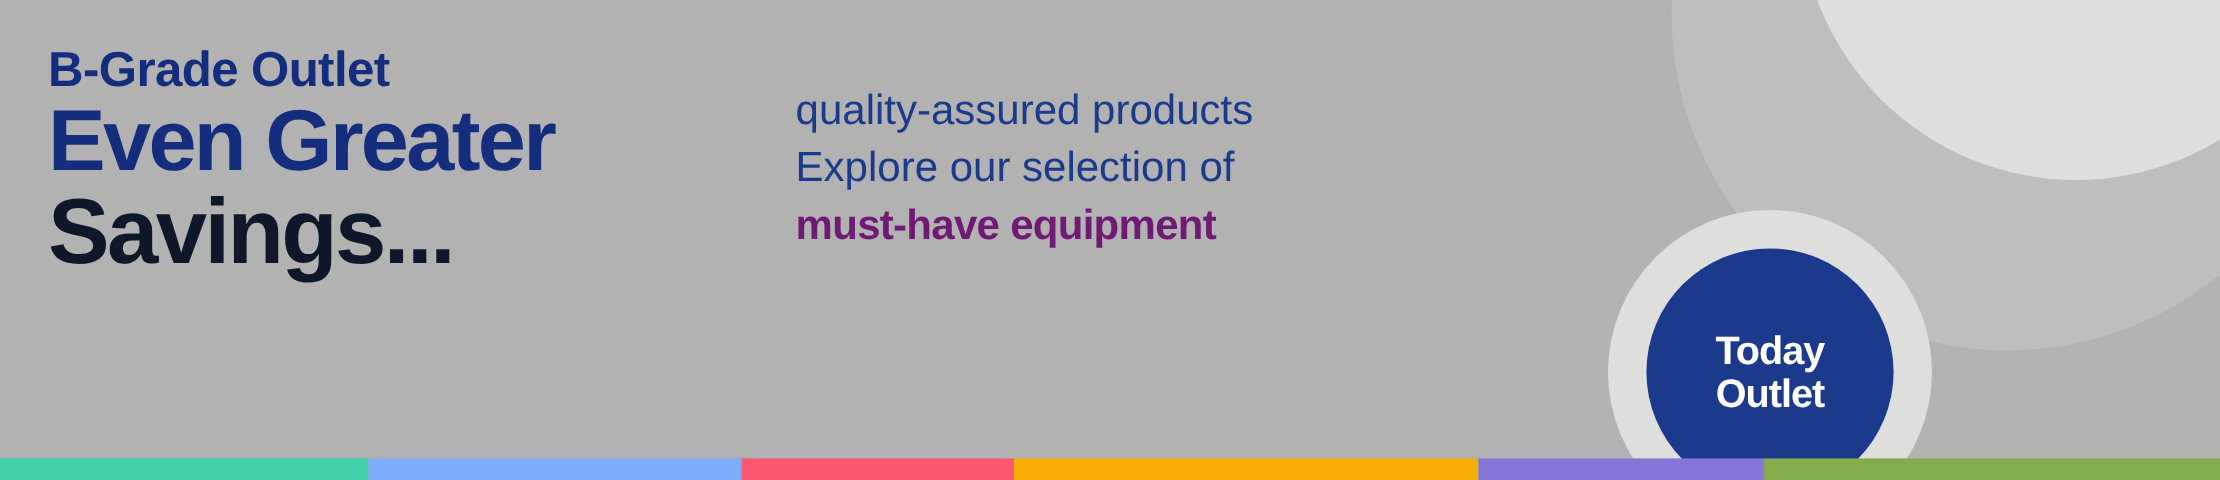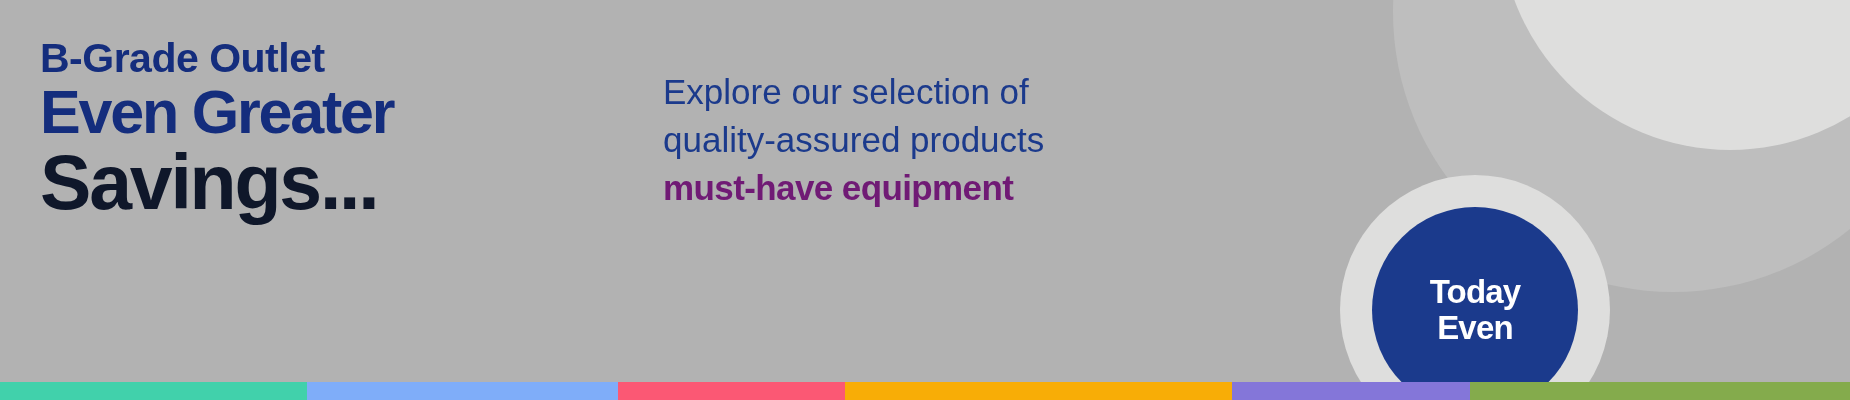--- a/index.html
+++ b/index.html
@@ -50,21 +50,21 @@
   .eyebrow {
     font-size: 41px;
     font-weight: 700;
     letter-spacing: -0.5px;
     color: #142d7d;
     line-height: 1.0;
     margin: 0 0 4px 0;
     white-space: nowrap;
   }
   .headline-main {
-    font-size: 61px;
+    font-size: 72px;
     font-weight: 700;
     letter-spacing: -2.2px;
     color: #142d7d;
     line-height: 0.98;
     margin: 0;
     white-space: nowrap;
   }
   .headline-sub {
     font-size: 77px;
     font-weight: 700;
@@ -151,29 +151,29 @@
   <div class="deco-ring" style="background: rgb(190, 190, 190);"></div>
   <div class="deco-disc" style="background: rgb(222, 222, 221);"></div>
 
   <div class="headline-block">
     <div class="eyebrow" style="color: rgb(20, 45, 125);">B-Grade Outlet</div>
     <div class="headline-main" style="color: rgb(20, 45, 125);">Even Greater</div>
     <div class="headline-sub" style="color: #0f172a;">Savings...</div>
   </div>
 
   <div class="body-copy" style="color: rgb(27, 58, 140);">
+    <span class="line">quality-assured products</span>
     <span class="line">Explore our selection of</span>
-    <span class="line">quality-assured products</span>
     <span class="line emphasis">must-have equipment</span>
   </div>
 
   <div class="badge-ring" style="background: rgb(222, 222, 221);"></div>
   <div class="badge" style="background: rgb(27, 58, 140); color: rgb(255, 255, 255);">
     <span class="badge-line">Today</span>
-    <span class="badge-line">Even</span>
+    <span class="badge-line">Outlet</span>
   </div>
 
   <div class="color-bar">
       <div class="color-seg" style="background: rgb(65, 209, 171); width: 307px;"></div>
       <div class="color-seg" style="background: rgb(127, 173, 249); width: 311px;"></div>
       <div class="color-seg" style="background: rgb(251, 88, 116); width: 227px;"></div>
       <div class="color-seg" style="background: rgb(248, 173, 6); width: 387px;"></div>
       <div class="color-seg" style="background: rgb(132, 118, 217); width: 238px;"></div>
       <div class="color-seg" style="background: rgb(132, 171, 76); width: 380px;"></div>
     </div>

